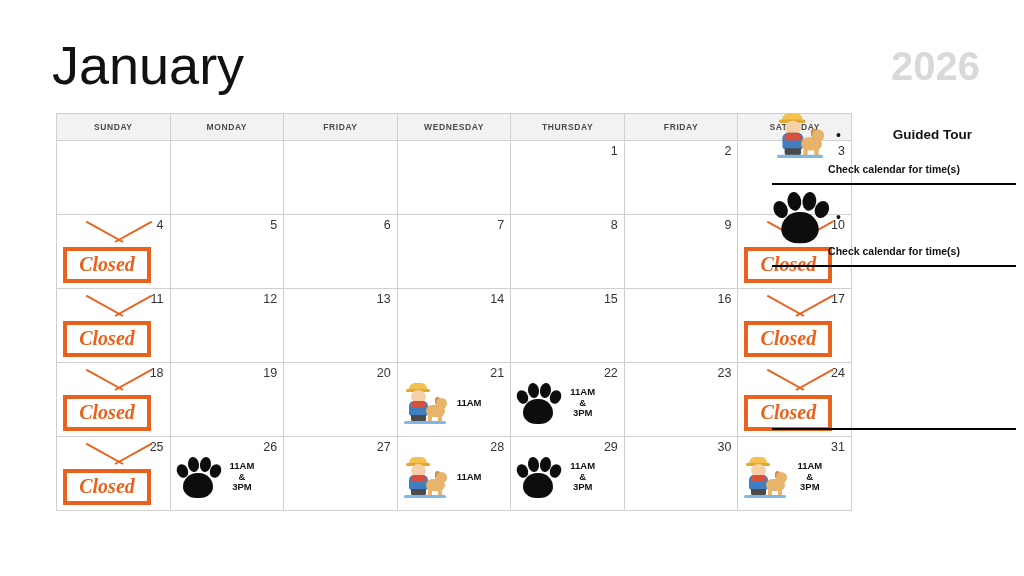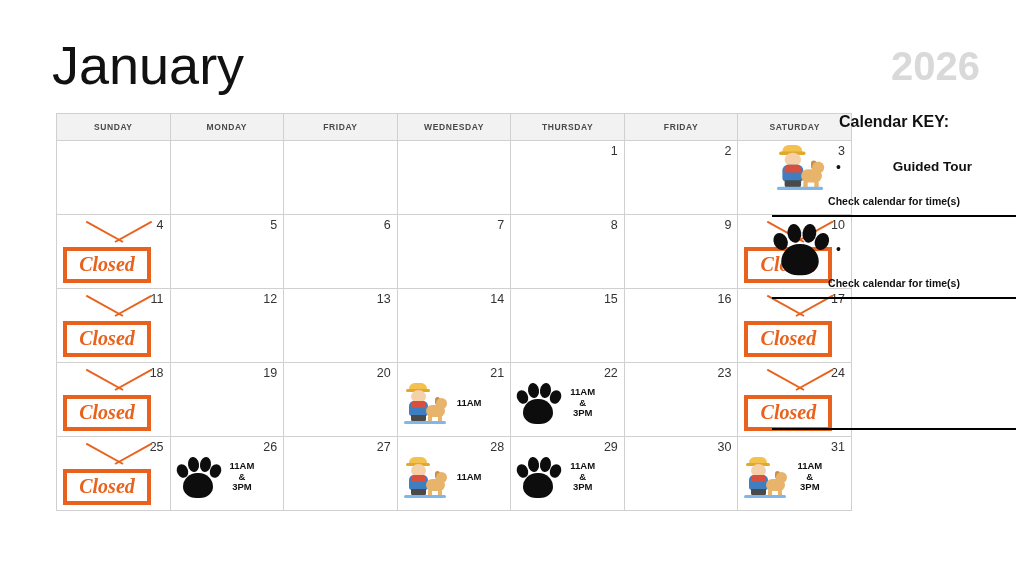--- a/index.html
+++ b/index.html
@@ -553,21 +553,20 @@
             <div class="times">11AM
 &amp;
 3PM</div>
           </div>
         </td>
       </tr>
     </tbody>
 </table>
 
 <div id="key-panel">
-  <div id="key-title">Calendar KEY:</div>
 
   <div class="key-row">
     <div class="key-icon-wrap">
       <div class="guide big-guide">
         <div class="g-hat"></div>
           <div class="g-brim"></div>
           <div class="g-head"></div>
         <div class="g-body"></div>
           <div class="g-shirt"></div>
           <div class="g-legs"></div>

